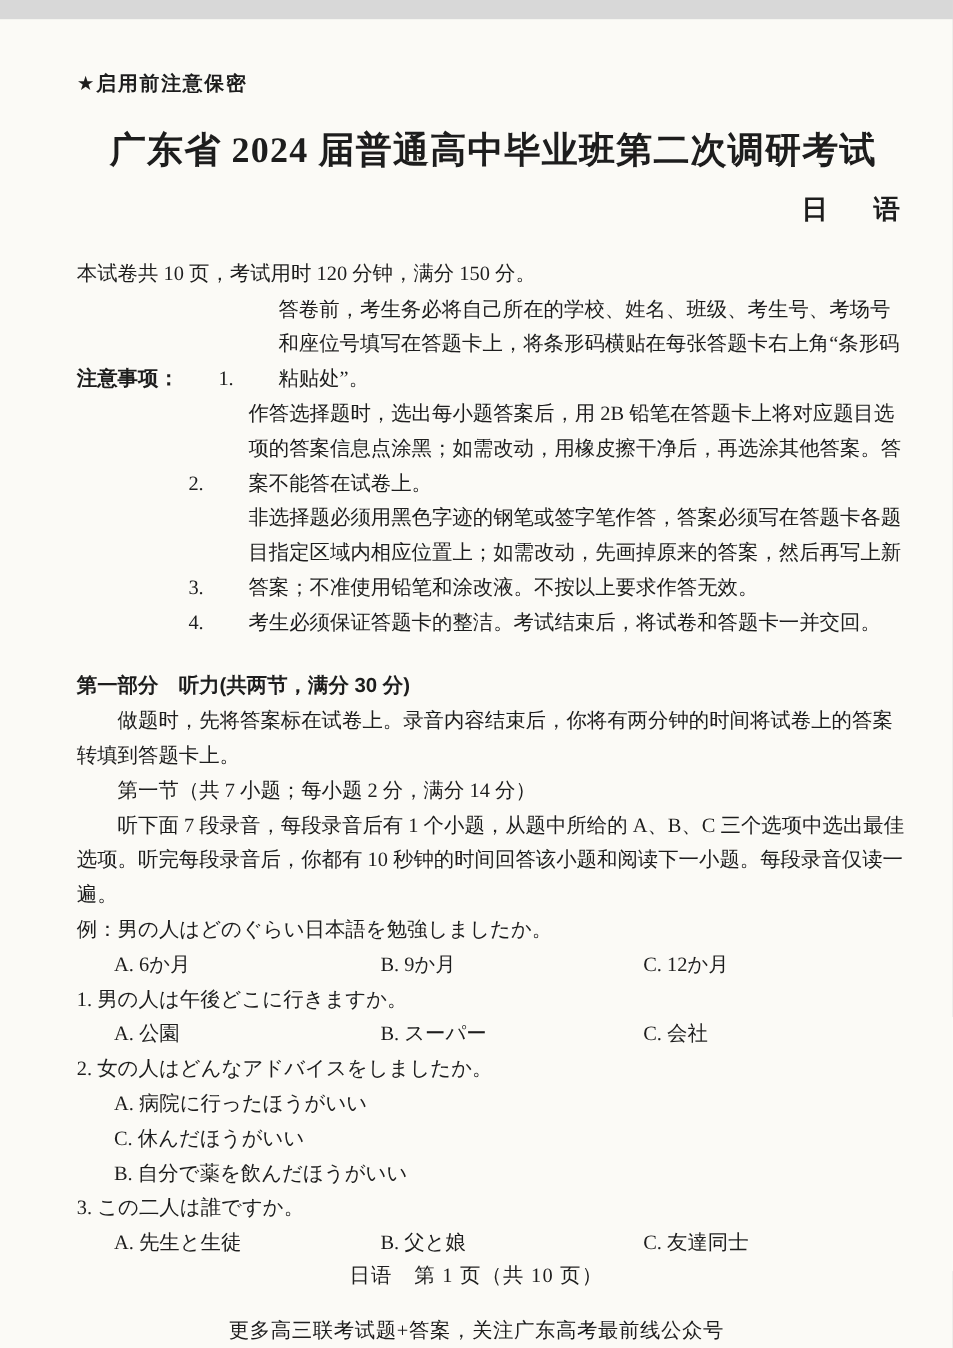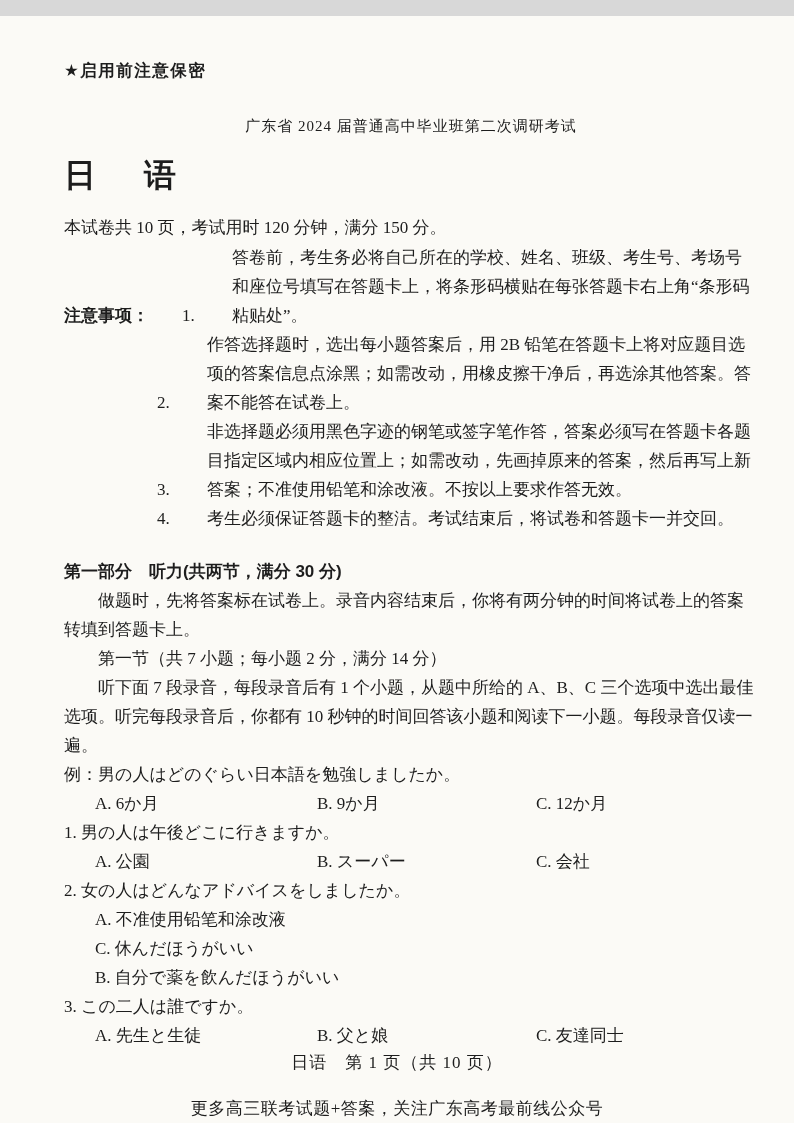--- a/index.html
+++ b/index.html
@@ -19,29 +19,29 @@
   }
   .security {
     font-family: "Liberation Sans", "DejaVu Sans", sans-serif;
     font-weight: bold;
     font-size: 16.5px;
     letter-spacing: 1.5px;
   }
   .title {
     margin: 26px 0 0 0;
     text-align: center;
-    font-size: 15px;
-    font-weight: 400;
+    font-size: 30px;
+    font-weight: 700;
     letter-spacing: 1px;
     line-height: 30px;
   }
   .subject {
     margin: 16px 0 0 0;
-    text-align: left;
-    font-size: 32px;
+    text-align: right;
+    font-size: 22px;
     font-weight: 600;
     letter-spacing: 8px;
     line-height: 36px;
   }
   .exam-info { margin: 20px 0 0 0; }
   p { margin: 0; }
 
   .notes { margin-top: 1px; }
   .note-row { display: flex; align-items: flex-end; gap: 25px; }
   .note-row.cont { margin-left: 93px; }
@@ -133,21 +133,21 @@
 
   <p class="question">1. 男の人は午後どこに行きますか。</p>
   <div class="opt-row">
     <span class="opt-a">A. 公園</span>
     <span class="opt-b">B. スーパー</span>
     <span class="opt-c">C. 会社</span>
   </div>
 
   <p class="question">2. 女の人はどんなアドバイスをしましたか。</p>
   <div class="opt-stack">
-    <div>A. 不准使用铅笔和涂改液</div>
+    <div>A. 病院に行ったほうがいい</div>
     <div>C. 休んだほうがいい</div>
     <div>B. 自分で薬を飲んだほうがいい</div>
   </div>
 
   <p class="question">3. この二人は誰ですか。</p>
   <div class="opt-row">
     <span class="opt-a">A. 先生と生徒</span>
     <span class="opt-b">B. 父と娘</span>
     <span class="opt-c">C. 友達同士</span>
   </div>

